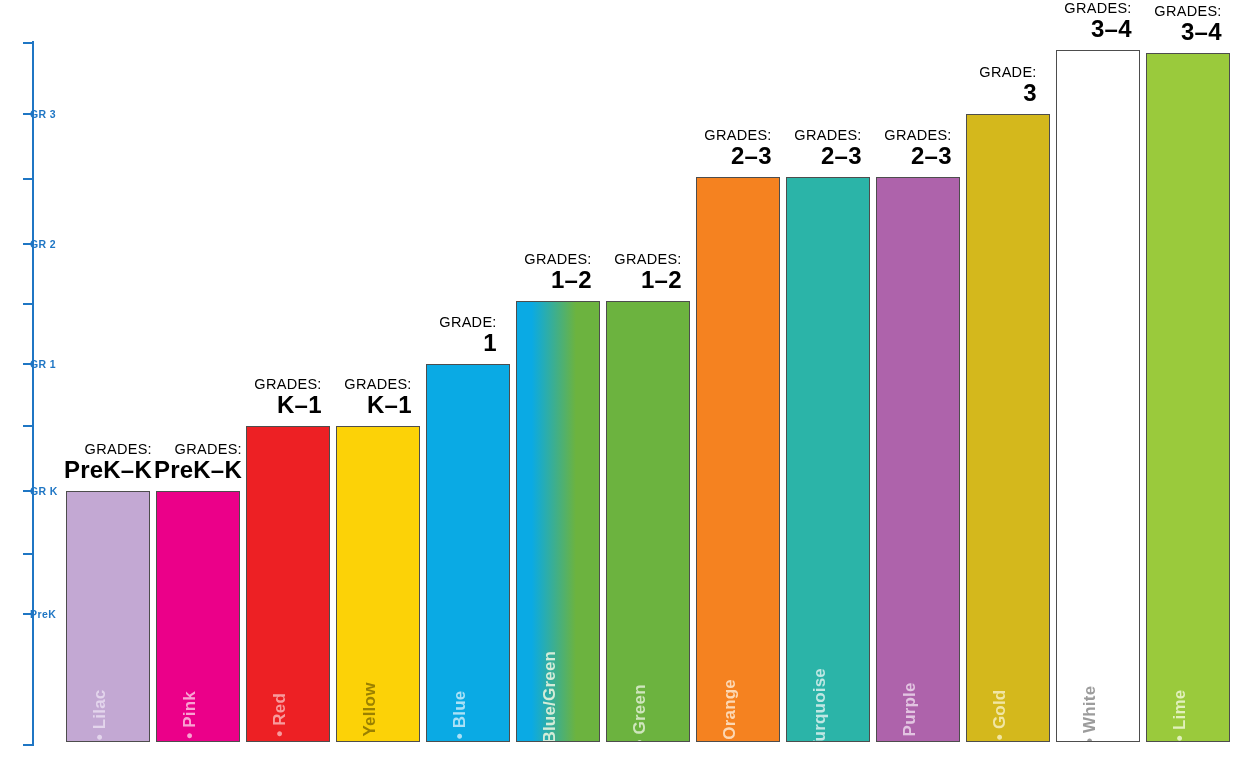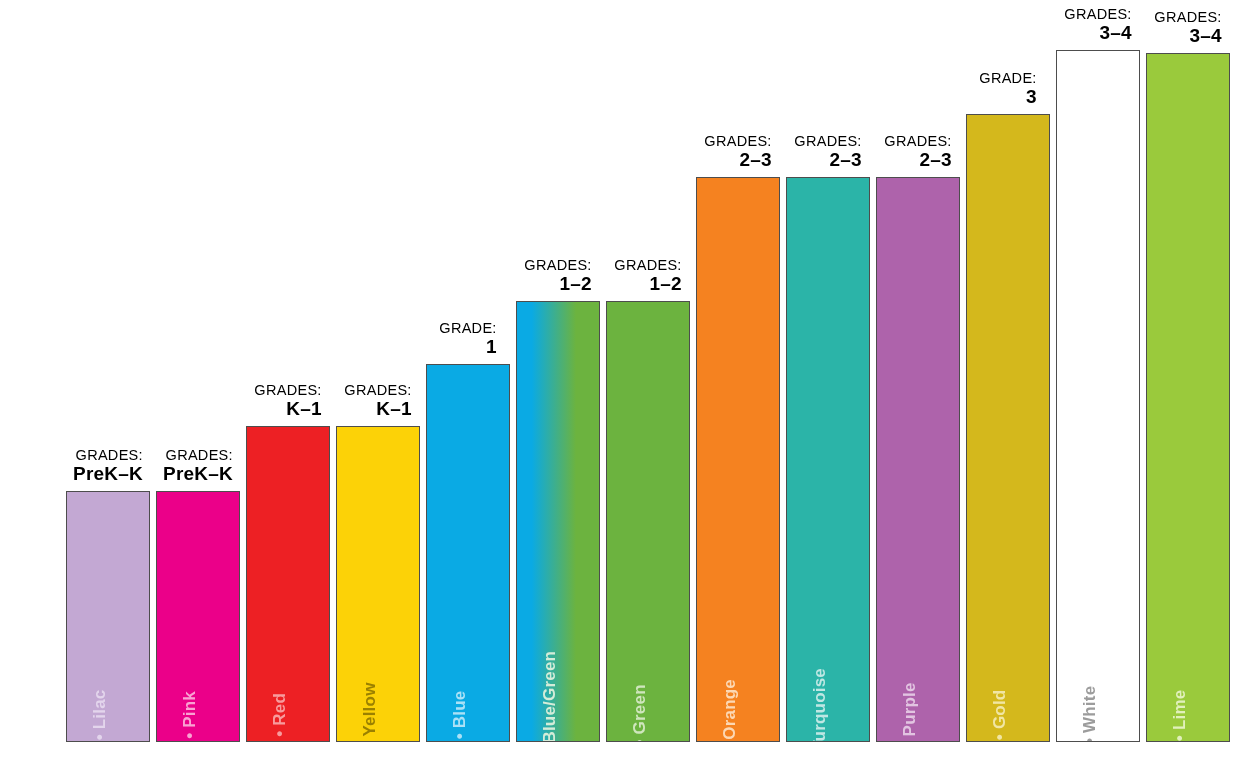--- a/index.html
+++ b/index.html
@@ -96,30 +96,51 @@
     color: #000000;
   }
   .bar-top-label .grade-word {
     display: block;
     font-size: 14.5px;
     font-weight: normal;
     letter-spacing: 0.3px;
   }
   .bar-top-label .grade-value {
     display: block;
-    font-size: 19px;
+    font-size: 24px;
     font-weight: bold;
     letter-spacing: 0.2px;
   }
 </style>
 </head>
 <body>
 
 <div id="chart-root">
 
+  <div id="y-axis">
+    <div class="axis-spine" style="background: rgb(31, 118, 196);"></div>
+    <div id="tick-layer">
+        <div class="tick" style="top: 42px; background: rgb(31, 118, 196);"></div>
+        <div class="tick" style="top: 113px; background: rgb(31, 118, 196);"></div>
+        <div class="tick-label" style="top: 114px; color: rgb(31, 118, 196);">GR 3</div>
+        <div class="tick" style="top: 178px; background: rgb(31, 118, 196);"></div>
+        <div class="tick" style="top: 243px; background: rgb(31, 118, 196);"></div>
+        <div class="tick-label" style="top: 244px; color: rgb(31, 118, 196);">GR 2</div>
+        <div class="tick" style="top: 303px; background: rgb(31, 118, 196);"></div>
+        <div class="tick" style="top: 363px; background: rgb(31, 118, 196);"></div>
+        <div class="tick-label" style="top: 364px; color: rgb(31, 118, 196);">GR 1</div>
+        <div class="tick" style="top: 425px; background: rgb(31, 118, 196);"></div>
+        <div class="tick" style="top: 490px; background: rgb(31, 118, 196);"></div>
+        <div class="tick-label" style="top: 491px; color: rgb(31, 118, 196);">GR K</div>
+        <div class="tick" style="top: 553px; background: rgb(31, 118, 196);"></div>
+        <div class="tick" style="top: 613px; background: rgb(31, 118, 196);"></div>
+        <div class="tick-label" style="top: 614px; color: rgb(31, 118, 196);">PreK</div>
+        <div class="tick" style="top: 744px; background: rgb(31, 118, 196);"></div>
+      </div>
+  </div>
 
   <div id="plot-area">
       <div class="bar-group" style="left: 66px; width: 84px; bottom: 20px; height: 251px;">
         <div class="bar" style="height: 251px; background: rgb(195, 168, 211);">
           <div class="bar-inner-label-wrap">
             <div class="bar-inner-label" style="color: rgb(227, 213, 236);">00 • Lilac</div>
           </div>
         </div>
         <div class="bar-top-label" style="bottom: 258px;">
           <span class="grade-word">GRADES:</span>

